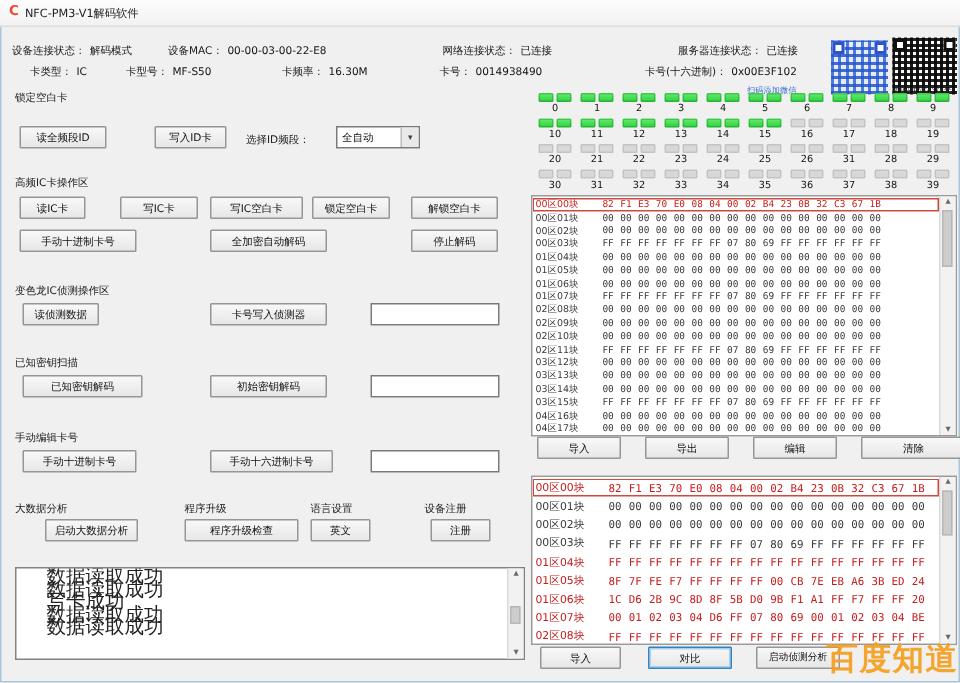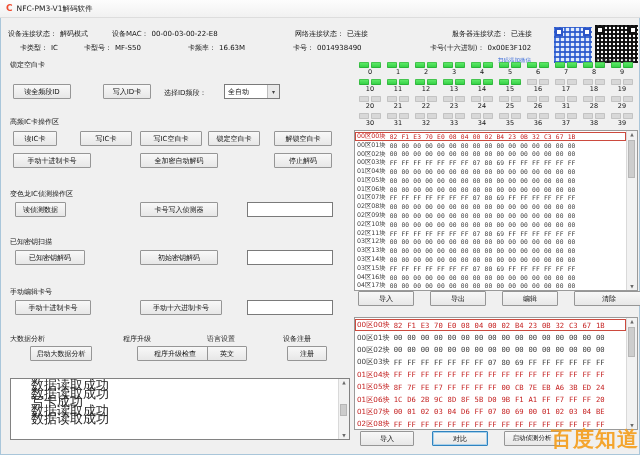--- a/index.html
+++ b/index.html
@@ -68,21 +68,21 @@
   .lamp.on{background:linear-gradient(#66ef6e,#2ecc40);box-shadow:inset 0 0 0 1px rgba(30,140,40,.4)}
   .lamp.off{background:#d8d8d8;box-shadow:inset 0 0 0 1px #c3c3c3}
   .snum{font-size:6.5px;line-height:7px;color:#111}
 
   
   .hexlist{position:absolute;left:354px;width:284px;box-sizing:border-box;background:#fff;border:1px solid #9a9a9a}
   .hexlist .rows{position:absolute;left:0;top:0;right:11px;bottom:0;overflow:hidden;padding-top:1px}
   .hexlist.upper{top:130px;height:161px}
   .hexlist.lower{top:317px;height:113px}
   .hexrow{display:flex;align-items:center;height:8.8px;padding:0 2px;color:#3b3b3b;white-space:nowrap}
-  .hexrow .hl{font-size:6.3px;margin-right:4px}
+  .hexrow .hl{font-size:6.3px;margin-right:16px}
   .hexrow .hb{font-size:6.3px;font-family:"DejaVu Sans Mono","Liberation Mono",monospace;word-spacing:0.5px}
   .hexlist.lower .hexrow{height:12.4px}
   .hexlist.lower .hexrow .hl{font-size:7.2px}
   .hexlist.lower .hexrow .hb{font-size:7.2px}
   .hexrow.red{color:#c42020}
   .hexrow.boxed{box-shadow:inset 0 0 0 1px #cc4a3e}
 
   .watermark{position:absolute;right:1px;bottom:2px;font-size:21px;font-weight:bold;color:#f59f1e;
     opacity:.92;z-index:30;letter-spacing:1px}
 </style>
@@ -94,21 +94,21 @@
   <span class="tbtitle">NFC-PM3-V1解码软件</span>
 </div>
 
 <span class="sti" style="left:8px;top:29px"><span>设备连接状态：</span><span class="stv">解码模式</span></span>
 <span class="sti" style="left:112px;top:29px"><span>设备MAC：</span><span class="stv">00-00-03-00-22-E8</span></span>
 <span class="sti" style="left:295px;top:29px"><span>网络连接状态：</span><span class="stv">已连接</span></span>
 <span class="sti" style="left:452px;top:29px"><span>服务器连接状态：</span><span class="stv">已连接</span></span>
 
 <span class="sti" style="left:20px;top:43px"><span>卡类型：</span><span class="stv">IC</span></span>
 <span class="sti" style="left:84px;top:43px"><span>卡型号：</span><span class="stv">MF-S50</span></span>
-<span class="sti" style="left:188px;top:43px"><span>卡频率：</span><span class="stv">16.63M</span></span>
+<span class="sti" style="left:188px;top:43px"><span>卡频率：</span><span class="stv">16.30M</span></span>
 <span class="sti" style="left:293px;top:43px"><span>卡号：</span><span class="stv">0014938490</span></span>
 <span class="sti" style="left:430px;top:43px"><span>卡号(十六进制)：</span><span class="stv">0x00E3F102</span></span>
 
 <div class="qr qr-blue"></div>
 <div class="qr qr-black"></div>
 <span class="qcap b">扫码添加微信</span>
 <span class="qcap k">扫码关注公众号</span>
 
 <span class="lbl" style="left:10px;top:60px">锁定空白卡</span>
 <div class="btn" style="left:13px;top:84px;width:58px">读全频段ID</div>
@@ -128,35 +128,35 @@
 <div class="btn" style="left:13px;top:153px;width:78px">手动十进制卡号</div>
 <div class="btn" style="left:140px;top:153px;width:78px">全加密自动解码</div>
 <div class="btn" style="left:274px;top:153px;width:58px">停止解码</div>
 
 <span class="lbl" style="left:10px;top:189px">变色龙IC侦测操作区</span>
 <div class="btn" style="left:15px;top:202px;width:51px">读侦测数据</div>
 <div class="btn" style="left:140px;top:202px;width:78px">卡号写入侦测器</div>
 <input class="tin" style="left: 247px; top: 202px; width: 86px;" value="">
 
 <span class="lbl" style="left:10px;top:237px">已知密钥扫描</span>
-<div class="btn" style="left:15px;top:250px;width:70px">已知密钥解码</div>
+<div class="btn" style="left:15px;top:250px;width:80px">已知密钥解码</div>
 <div class="btn" style="left:140px;top:250px;width:78px">初始密钥解码</div>
 <input class="tin" style="left: 247px; top: 250px; width: 86px;" value="">
 
 <span class="lbl" style="left:10px;top:287px">手动编辑卡号</span>
 <div class="btn" style="left:15px;top:300px;width:76px">手动十进制卡号</div>
 <div class="btn" style="left:140px;top:300px;width:82px">手动十六进制卡号</div>
 <input class="tin" style="left: 247px; top: 300px; width: 86px;" value="">
 
 <span class="lbl" style="left:10px;top:334px">大数据分析</span>
 <span class="lbl" style="left:123px;top:334px">程序升级</span>
 <span class="lbl" style="left:207px;top:334px">语言设置</span>
 <span class="lbl" style="left:283px;top:334px">设备注册</span>
 <div class="btn" style="left:30px;top:346px;width:62px">启动大数据分析</div>
-<div class="btn" style="left:137px;top:346px;width:76px">程序升级检查</div>
+<div class="btn" style="left:123px;top:346px;width:76px">程序升级检查</div>
 <div class="btn" style="left:207px;top:346px;width:40px">英文</div>
 <div class="btn" style="left:287px;top:346px;width:40px">注册</div>
 
 <div class="logbox">
   <div class="loglines">
       <div>数据读取成功</div>
       <div>数据读取成功</div>
       <div>写卡成功</div>
       <div>数据读取成功</div>
       <div>数据读取成功</div>

